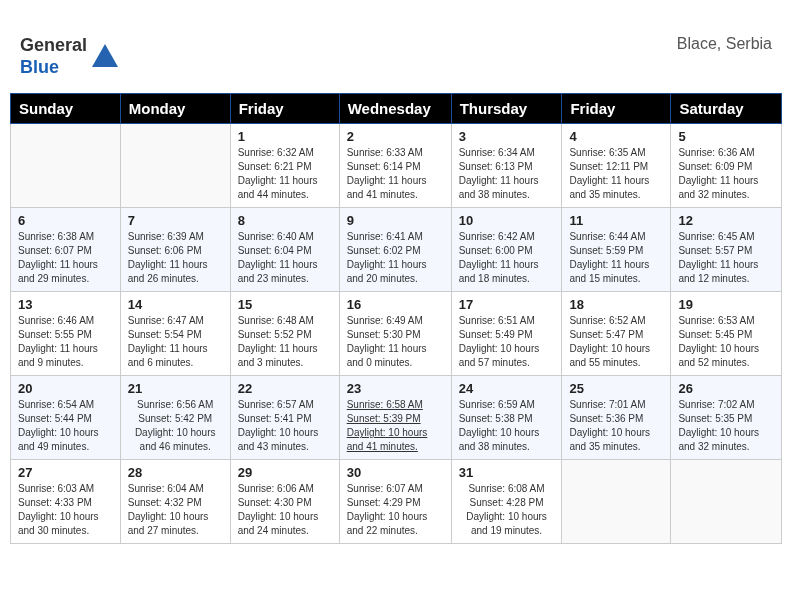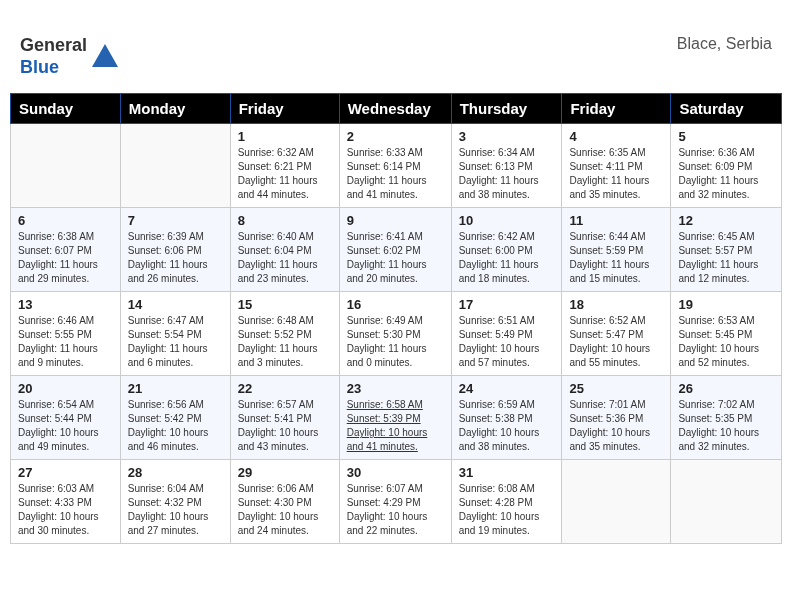--- a/index.html
+++ b/index.html
@@ -143,21 +143,21 @@
         </td>
         <td>
           <span class="day-number">3</span>
           <div class="day-info" style="white-space: pre-line;">Sunrise: 6:34 AM
 Sunset: 6:13 PM
 Daylight: 11 hours and 38 minutes.</div>
         </td>
         <td>
           <span class="day-number">4</span>
           <div class="day-info" style="white-space: pre-line;">Sunrise: 6:35 AM
-Sunset: 4:11 PM
+Sunset: 12:11 PM
 Daylight: 11 hours and 35 minutes.</div>
         </td>
         <td>
           <span class="day-number">5</span>
           <div class="day-info" style="white-space: pre-line;">Sunrise: 6:36 AM
 Sunset: 6:09 PM
 Daylight: 11 hours and 32 minutes.</div>
         </td>
       </tr>
       <tr>
@@ -250,21 +250,21 @@
       </tr>
       <tr>
         <td>
           <span class="day-number">20</span>
           <div class="day-info" style="white-space: pre-line;">Sunrise: 6:54 AM
 Sunset: 5:44 PM
 Daylight: 10 hours and 49 minutes.</div>
         </td>
         <td>
           <span class="day-number">21</span>
-          <div class="day-info" style="white-space: pre-line;">Sunrise: 6:56 AM
+          <div class="day-info" style="white-space: pre-line; text-align: center;">Sunrise: 6:56 AM
 Sunset: 5:42 PM
 Daylight: 10 hours and 46 minutes.</div>
         </td>
         <td>
           <span class="day-number">22</span>
           <div class="day-info" style="white-space: pre-line;">Sunrise: 6:57 AM
 Sunset: 5:41 PM
 Daylight: 10 hours and 43 minutes.</div>
         </td>
         <td>
@@ -312,21 +312,21 @@
 Daylight: 10 hours and 24 minutes.</div>
         </td>
         <td>
           <span class="day-number">30</span>
           <div class="day-info" style="white-space: pre-line;">Sunrise: 6:07 AM
 Sunset: 4:29 PM
 Daylight: 10 hours and 22 minutes.</div>
         </td>
         <td>
           <span class="day-number">31</span>
-          <div class="day-info" style="white-space: pre-line;">Sunrise: 6:08 AM
+          <div class="day-info" style="white-space: pre-line; text-align: center;">Sunrise: 6:08 AM
 Sunset: 4:28 PM
 Daylight: 10 hours and 19 minutes.</div>
         </td>
         <td class="empty-cell"></td>
         <td class="empty-cell"></td>
       </tr>
     </tbody>
 </table>
 
 </body></html>

